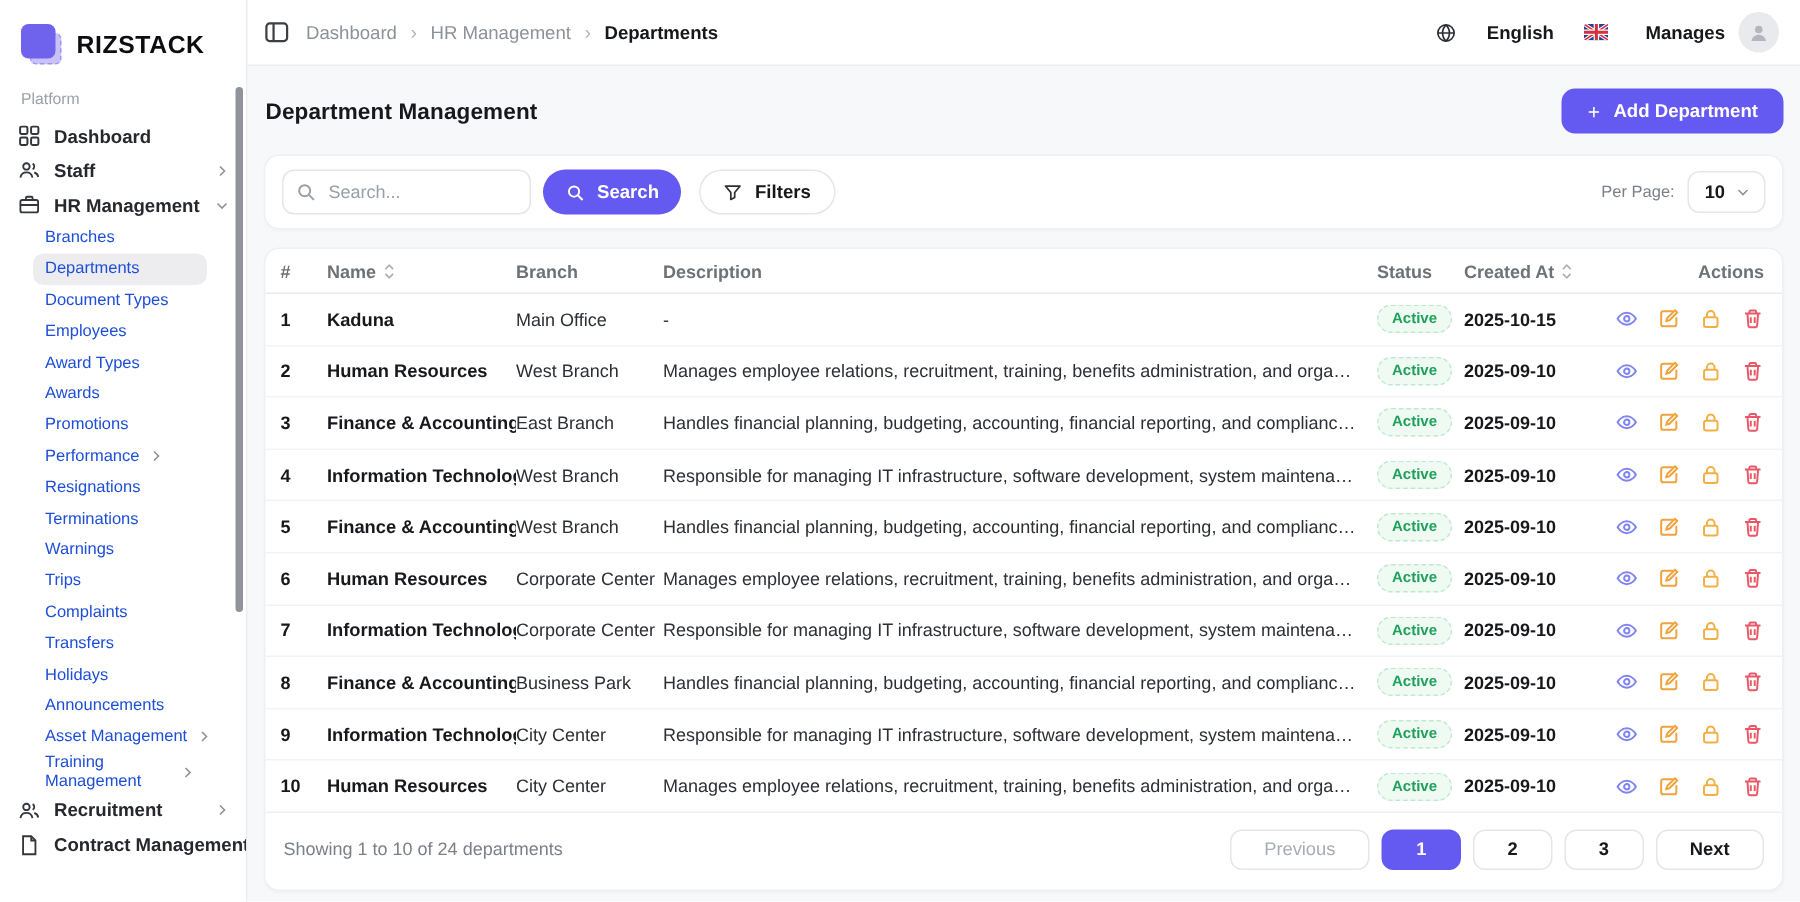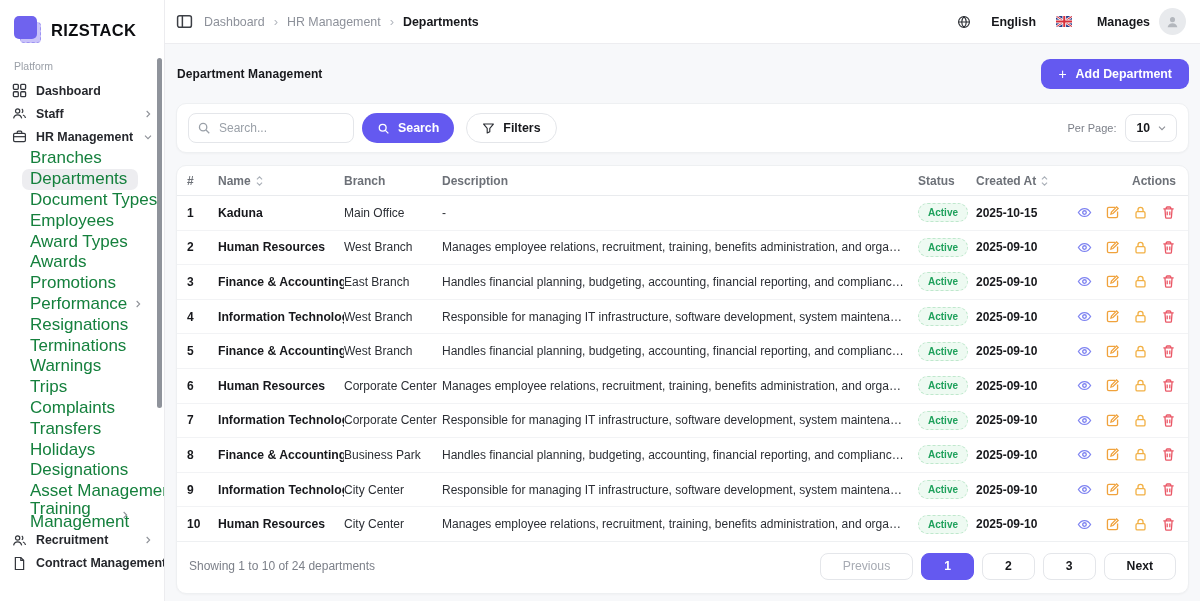--- a/index.html
+++ b/index.html
@@ -12,21 +12,21 @@
   .logo-row{display:flex;align-items:center;gap:9px;padding:4px 14px 12px;cursor:pointer}
   .logo-mark{position:relative;width:28px;height:28px;flex:none}
   .logo-back{position:absolute;left:6px;top:6px;width:21px;height:21px;background:#c9c2f9;border:1px dashed #9d93f3;border-radius:4px}
   .logo-front{position:absolute;left:0;top:0;width:23px;height:23px;background:#6f63ee;border-radius:5px}
   .logo-text{font-size:16.5px;font-weight:800;letter-spacing:.4px;color:#0c0d10}
   .section-label{font-size:10.5px;color:#9ba0a8;padding:4px 14px 7px}
   .nav-top{display:flex;align-items:center;gap:9px;padding:0 12px;height:23px;cursor:pointer}
   .nav-top .nicon{width:15px;height:15px;color:#33363c;flex:none;display:flex}
   .nav-top .nlabel{flex:1;font-weight:600;font-size:12.4px;color:#26282d;white-space:nowrap}
   .nav-sub{display:flex;align-items:center;height:20.8px;padding:0 12px 0 30px;cursor:pointer}
-  .nav-sub .nlabel{font-size:17px;color:#15803d;white-space:nowrap}
+  .nav-sub .nlabel{font-size:11px;color:#1d4ed8;white-space:nowrap}
   .nav-sub.active{background:#ededf0;border-radius:7px;margin:0 26px 0 22px;padding-left:8px}
   .nav-sub.wrap{height:27px;padding-right:26px}
   .nav-sub.wrap .nlabel{white-space:normal;width:84px;line-height:13px}
   .chev{color:#8d9097;display:flex;flex:none}
   .chev svg{width:8px;height:8px}
   .chev.down svg{transform:rotate(90deg)}
   .chev.sub-chev{margin-left:7px}
   .sb-thumb{position:absolute;right:2px;top:58px;width:5px;height:350px;background:#8f939b;border-radius:3px}
 
   
@@ -40,21 +40,21 @@
   .lang{display:flex;align-items:center;gap:20px;font-size:12.4px;font-weight:600;color:#17181c;cursor:pointer}
   .lang .gicon{width:14px;height:14px;color:#2c2f35;display:flex}
   .flag{width:17px;height:11px;border-radius:2px;overflow:hidden;display:flex}
   .acct{display:flex;align-items:center;gap:9px;cursor:pointer}
   .company{font-size:12.4px;font-weight:600}
   .avatar{width:27px;height:27px;border-radius:50%;background:#e8eaed;color:#b3b7bd;display:flex;align-items:center;justify-content:center}
   .avatar svg{width:15px;height:15px}
 
   .content{padding:15px 11px 0;flex:1}
   .title-row{display:flex;align-items:center;justify-content:space-between;margin-bottom:14px;padding-left:1px}
-  h1{font-size:12px;font-weight:700;letter-spacing:.1px}
+  h1{font-size:15px;font-weight:700;letter-spacing:.1px}
   .btn-primary{background:#6459f0;color:#fff;border:none;border-radius:9px;height:30px;padding:0 17px;font-size:12.4px;font-weight:600;display:flex;align-items:center;gap:9px;cursor:pointer;font-family:inherit}
   .btn-primary .plus{font-size:14px;font-weight:500}
 
   .toolbar-card{background:#fff;border:1px solid #eef0f2;border-radius:10px;padding:9px 11px;display:flex;align-items:center;gap:8px;box-shadow:0 1px 2px rgba(16,18,22,.03)}
   .search-wrap{position:relative;width:166px}
   .search-input{width:100%;height:30px;border:1px solid #e4e6ea;border-radius:8px;padding:0 10px 0 30px;font-size:12px;color:#33363c;outline:none;font-family:inherit;background:#fff}
   .search-input::placeholder{color:#9aa0a8}
   .sicon{position:absolute;left:9px;top:8px;width:14px;height:14px;color:#9aa0a8;display:flex}
   .btn-search{background:#6459f0;color:#fff;border:none;border-radius:15px;height:30px;padding:0 15px;font-size:12.4px;font-weight:600;display:flex;align-items:center;gap:8px;cursor:pointer;font-family:inherit}
   .btn-search .bicon{width:13px;height:13px;display:flex}
@@ -191,21 +191,21 @@
         <div class="nav-sub">
           <span class="nlabel">Complaints</span>
         </div>
         <div class="nav-sub">
           <span class="nlabel">Transfers</span>
         </div>
         <div class="nav-sub">
           <span class="nlabel">Holidays</span>
         </div>
         <div class="nav-sub">
-          <span class="nlabel">Designations</span>
+          <span class="nlabel">Announcements</span>
         </div>
         <div class="nav-sub">
           <span class="nlabel">Asset Management</span>
           <span class="chev sub-chev">
             <svg viewBox="0 0 8 12" fill="none" stroke="currentColor" stroke-width="1.6">
               <path d="M2 1.5 6.5 6 2 10.5"></path>
             </svg>
           </span>
         </div>
         <div class="nav-sub wrap">

